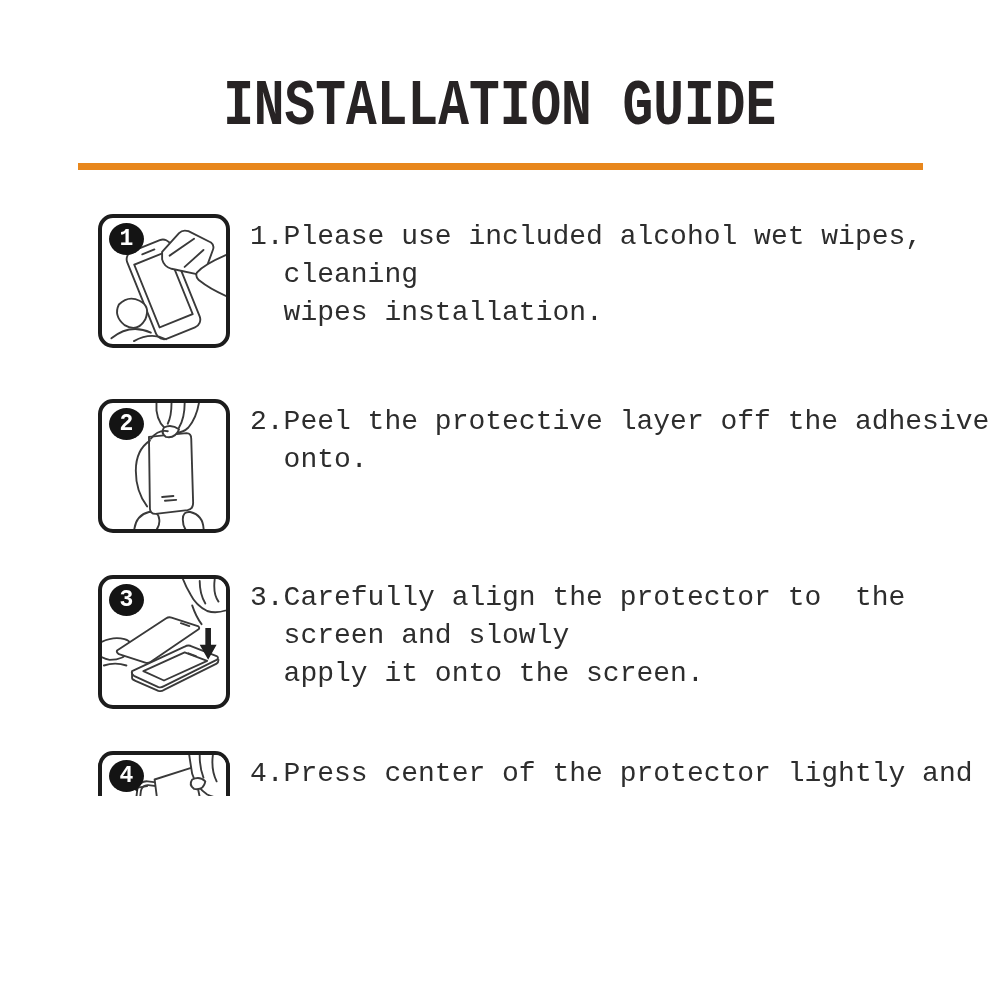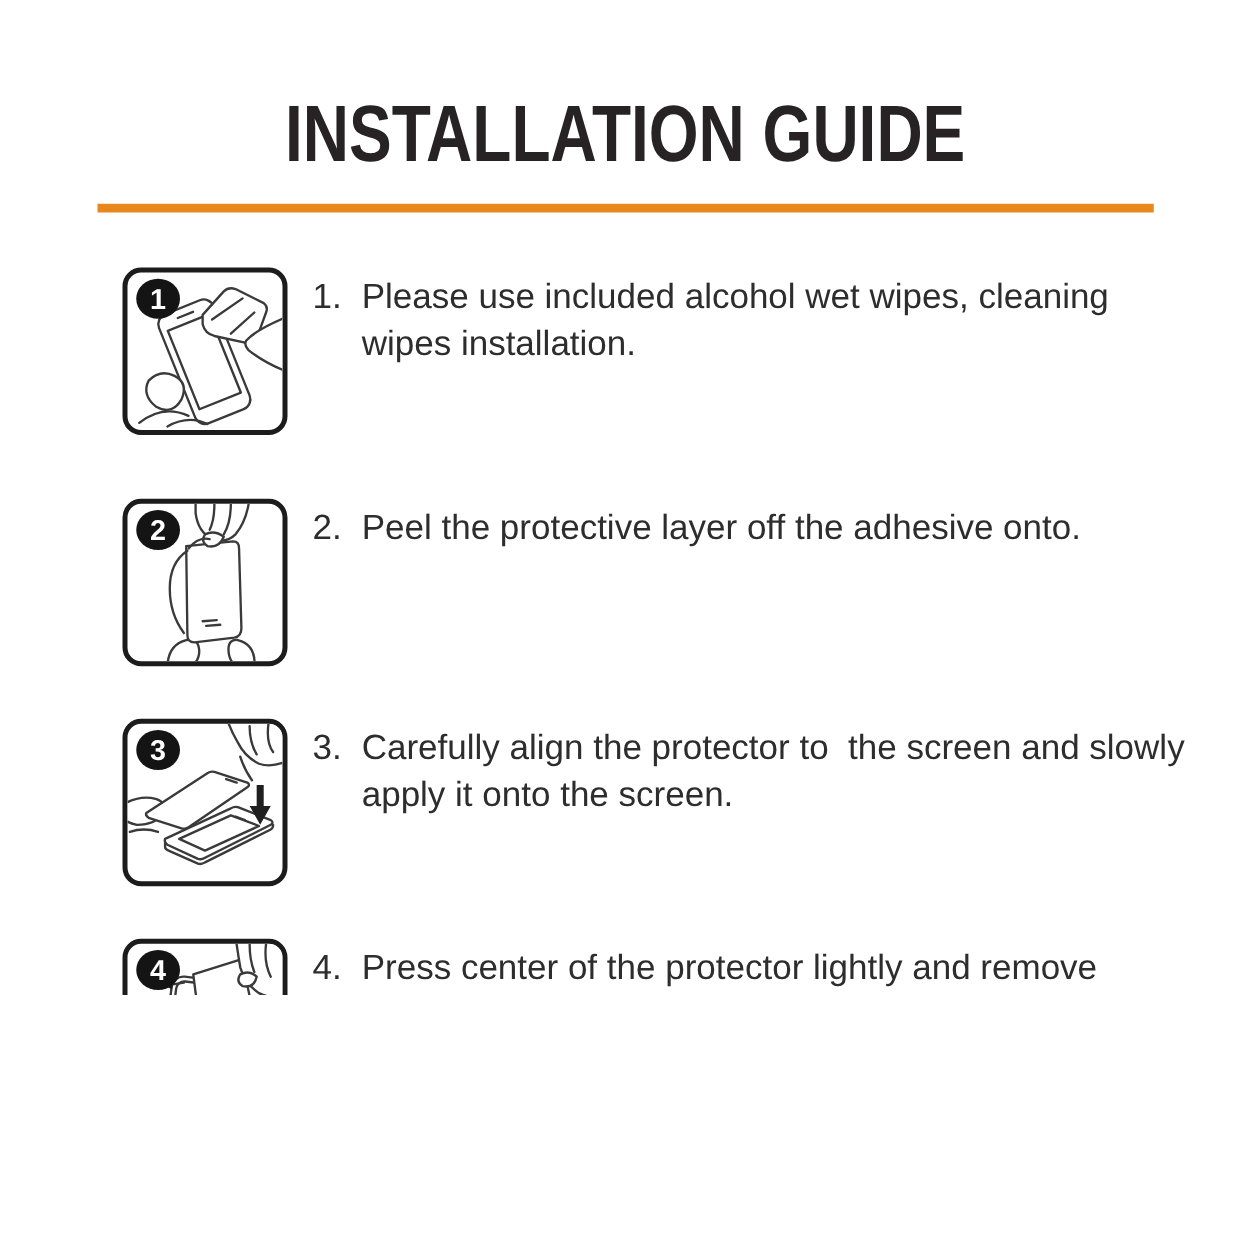--- a/index.html
+++ b/index.html
@@ -1,18 +1,18 @@
 <!DOCTYPE html>
 <html><head>
 <meta charset="utf-8">
 <style>
   html,body{margin:0;padding:0;background:#ffffff;}
   .page{
     position:relative;width:1000px;height:796px;background:#ffffff;
-    font-family:Liberation Sans, sans-serif;color:#2d2d2d;overflow:hidden;
+    font-family:Liberation Mono, monospace;color:#2d2d2d;overflow:hidden;
   }
   .title-wrap{position:absolute;top:76px;left:0;width:100%;text-align:center;}
   .title{
     display:inline-block;margin:0;font-size:64px;line-height:62px;font-weight:700;
     color:#272324;transform:scaleX(0.8);transform-origin:50% 50%;white-space:nowrap;
   }
   .divider{position:absolute;left:78px;top:163px;width:845px;height:7px;background:#E8871C;}
   .step{position:absolute;left:98px;display:flex;align-items:flex-start;}
   .s1{top:214px}.s2{top:399px}.s3{top:575px}.s4{top:751px}
   .illus{
@@ -20,21 +20,21 @@
     border:4px solid #1c1c1c;border-radius:15px;background:#fff;overflow:hidden;
   }
   .illus svg{position:absolute;left:0;top:0;width:100%;height:100%;}
   .badge{
     position:absolute;top:5px;left:7px;width:35px;height:32px;border-radius:50%;
     background:#141414;color:#ffffff;display:flex;align-items:center;justify-content:center;
     font-size:23px;font-weight:700;
   }
   .copy{display:flex;margin-left:20px;padding-top:4px;font-size:28px;line-height:38px;color:#2d2d2d;}
   .num{white-space:pre;flex:0 0 auto;}
-  .line{white-space:pre-wrap;margin-left:16px;}
+  .line{white-space:pre-wrap;}
   .lineart{stroke:#3a3a3a;stroke-width:2;fill:none;stroke-linecap:round;stroke-linejoin:round;}
   .fillwhite{fill:#ffffff;}
   .solid{fill:#1f1f1f;stroke:none;}
 </style>
 </head>
 <body>
 
 <div class="page">
 
   <div class="title-wrap">

